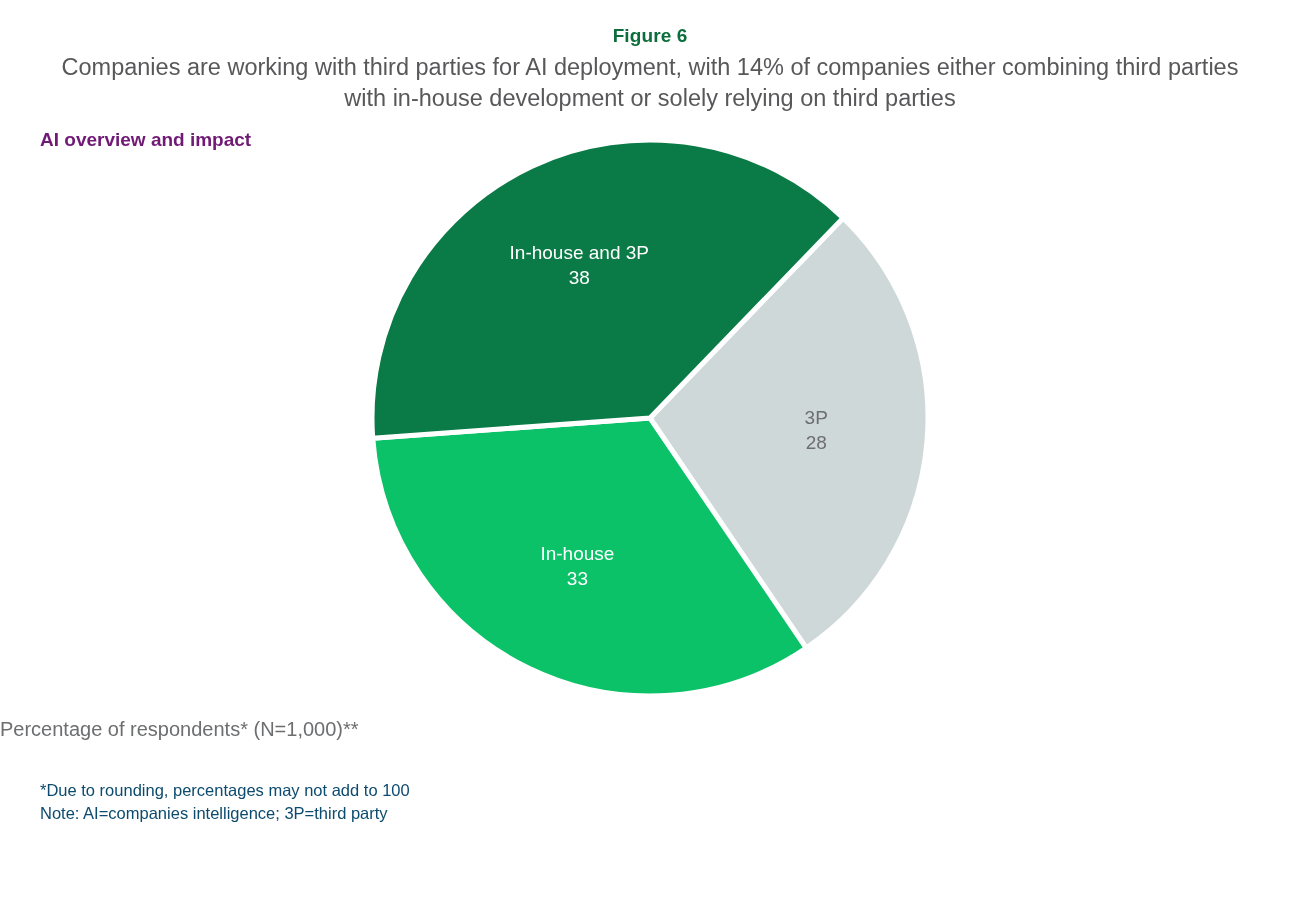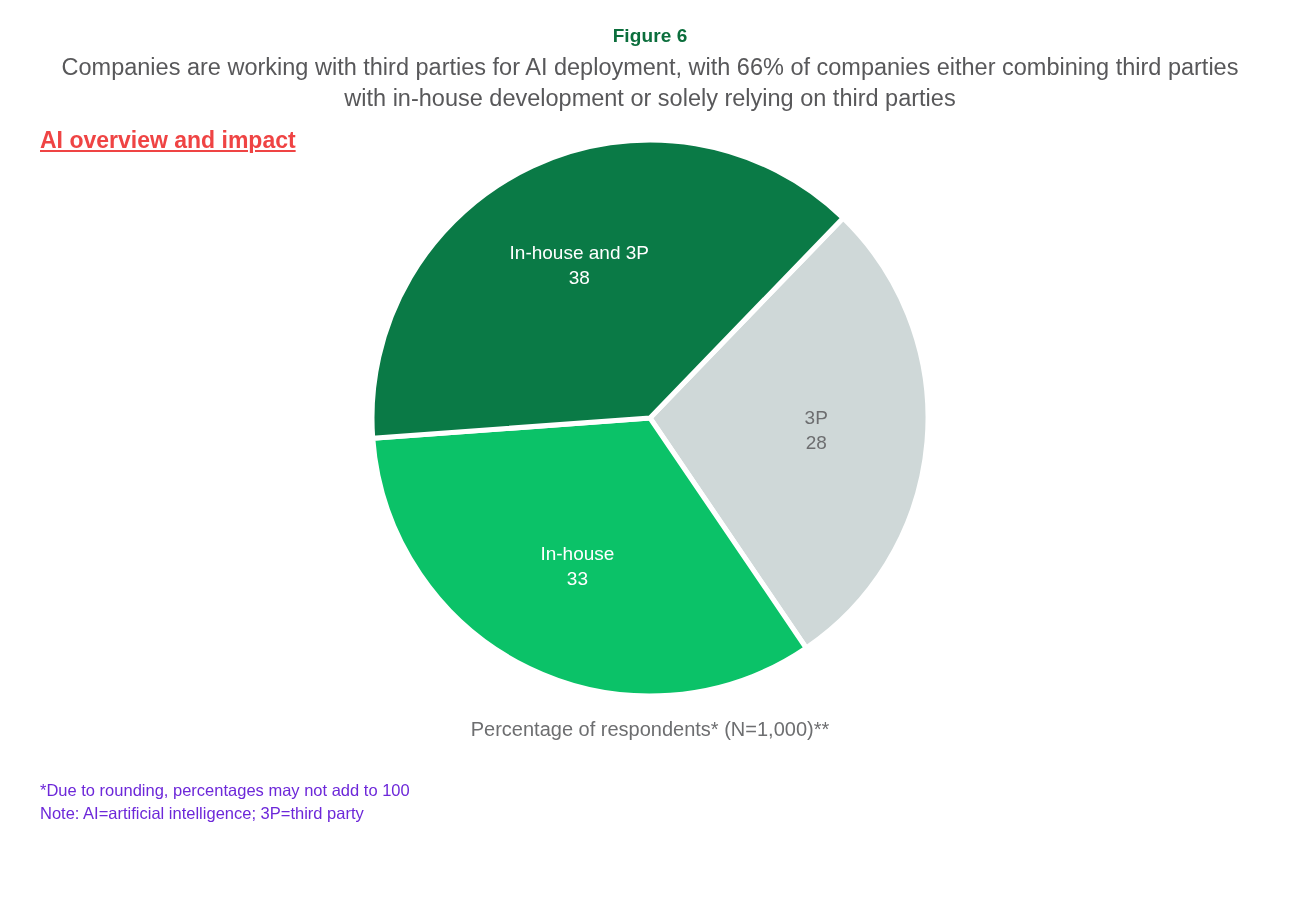--- a/index.html
+++ b/index.html
@@ -43,26 +43,25 @@
     line-height: 31px;
     color: #58585a;
     font-weight: normal;
   }
 
   
   .subtitle {
     position: absolute;
     top: 128px;
     left: 40px;
-    font-size: 23px;
+    font-size: 19px;
     font-weight: bold;
     line-height: 24px;
-    color: #ef4444;
+    color: #701a75;
     max-width: 300px;
-    text-decoration: underline;
   }
   .subtitle .line2 { display: block; }
 
   
   .chart-wrap {
     position: absolute;
     top: 138px;
     left: 370px;
     width: 560px;
     height: 560px;
@@ -75,45 +74,44 @@
     text-anchor: middle;
   }
   .slice-label.light { fill: #ffffff; }
   .slice-label.dark  { fill: #6d6e70; }
 
   .axis-caption {
     position: absolute;
     top: 718px;
     left: 0;
     width: 1300px;
-    text-align: center;
     font-size: 20px;
     color: #6d6e70;
   }
 
   
   .footnotes {
     position: absolute;
     top: 779px;
     left: 40px;
     width: 1210px;
     font-size: 16.5px;
     line-height: 23.2px;
-    color: #6d28d9;
+    color: #0c4a6e;
   }
   .footnotes div { white-space: normal; }
 </style>
 </head>
 <body>
 
 <div class="page">
 
   <div class="fig-label">Figure 6</div>
 
-  <div class="fig-title">Companies are working with third parties for AI deployment, with 66% of companies either combining third parties with in-house development or solely relying on third parties</div>
+  <div class="fig-title">Companies are working with third parties for AI deployment, with 14% of companies either combining third parties with in-house development or solely relying on third parties</div>
 
   <div class="subtitle">
     <span>AI overview and impact</span>
   </div>
 
   <div class="chart-wrap">
     <svg id="pie-svg" width="560" height="560" viewBox="0 0 560 560">
       <g id="pie-slices">
           <path d="M 280 280 L 473.12 80.02 A 278 278 0 0 1 436.19 509.98 Z" fill="#CFD8D8" stroke="#ffffff" stroke-width="5" stroke-linejoin="round"></path>
           <path d="M 280 280 L 436.19 509.98 A 278 278 0 0 1 2.74 300.27 Z" fill="#0BC268" stroke="#ffffff" stroke-width="5" stroke-linejoin="round"></path>
@@ -127,16 +125,16 @@
           <text x="209.3" y="120.9" class="slice-label light">In-house and 3P</text>
           <text x="209.3" y="145.9" class="slice-label light">38</text>
         </g>
     </svg>
   </div>
 
   <div class="axis-caption">Percentage of respondents* (N=1,000)**</div>
 
   <div class="footnotes">
     <div>*Due to rounding, percentages may not add to 100</div>
-    <div>Note: AI=artificial intelligence; 3P=third party</div>
+    <div>Note: AI=companies intelligence; 3P=third party</div>
   </div>
 
 </div>
 
 </body></html>

